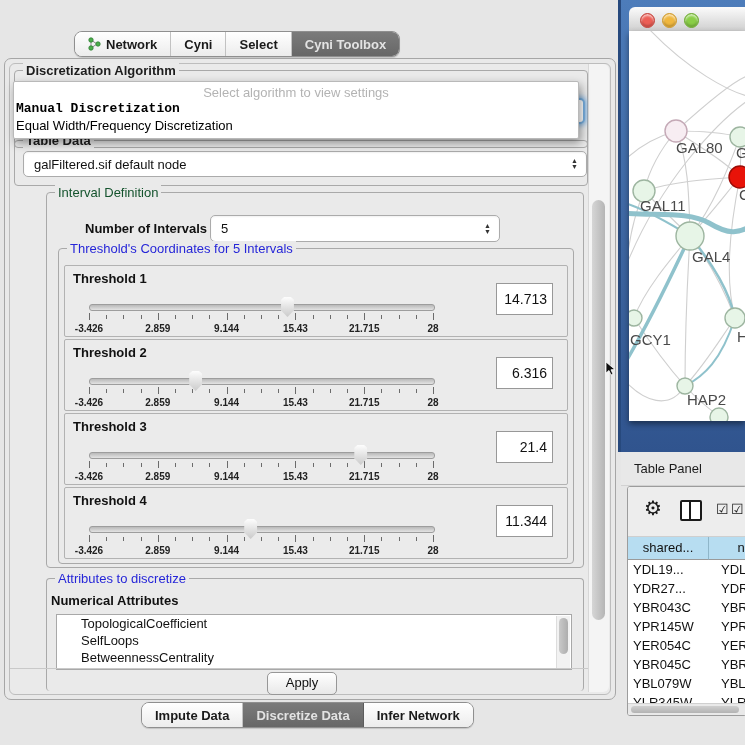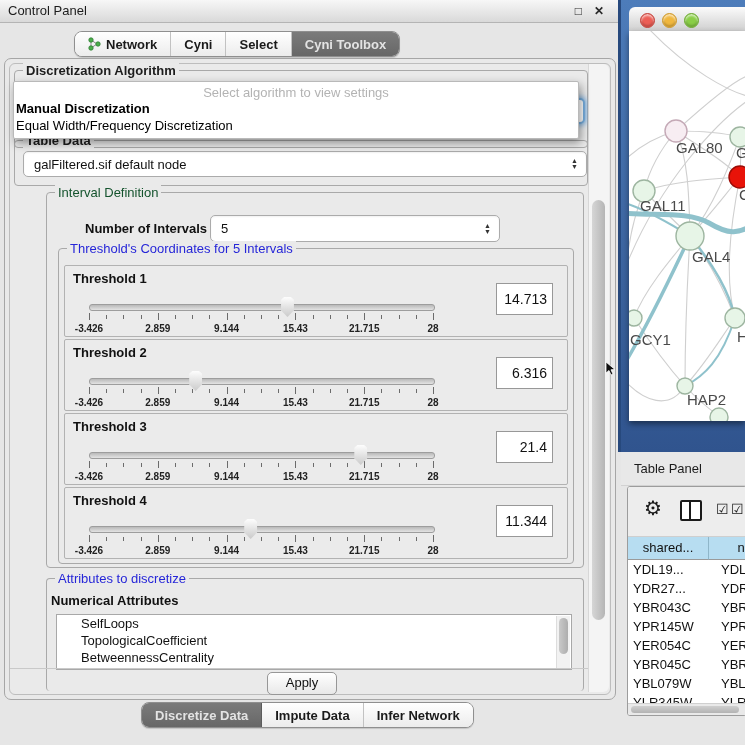--- a/index.html
+++ b/index.html
@@ -32,21 +32,21 @@
 
   
   .combo{position:absolute;background:#fff;border:1px solid #ababab;border-radius:5px;font-size:13px;color:#111;display:flex;align-items:center;padding-left:10px;box-shadow:inset 0 1px 2px rgba(0,0,0,.06);}
   .combo .arrows{position:absolute;right:8px;top:0;height:100%;display:flex;flex-direction:column;justify-content:center;line-height:6px;font-size:7px;color:#333;}
   .combo.focus{border:2px solid #78aede;box-shadow:0 0 5px 2px rgba(110,170,225,.8);}
 
   
   .popup{left:13px;top:81px;width:564px;height:56px;background:#fff;border:1px solid #b9b9b9;border-radius:2px;box-shadow:2px 4px 10px rgba(0,0,0,.4);z-index:40;}
   .popup .hint{position:absolute;left:0;right:0;top:3px;text-align:center;color:#b3b3b3;font-size:13px;}
   .popup .opt{position:absolute;left:2px;font-size:13px;color:#000;white-space:nowrap;}
-  .popup .opt.b{font-weight:bold;}
+  .popup .opt.b{font-weight:bold;font-family:Liberation Mono, monospace;}
 
   
   .threshold-box{position:absolute;left:64px;width:502px;height:70px;border:1px solid #b2b2b2;background:#ebebeb;border-radius:2px;}
   .th-label{position:absolute;left:8px;top:5px;font-size:13px;font-weight:bold;color:#111;}
   .slider{position:absolute;left:24px;top:30px;width:344px;height:38px;}
   .slider .track{position:absolute;left:0;top:8px;width:100%;height:5px;border-radius:3px;background:linear-gradient(#b9b9b9,#e3e3e3);border:1px solid #9d9d9d;}
   .slider .thumb{position:absolute;top:1px;width:17px;height:20px;transform:translateX(-50%);background:linear-gradient(#fdfdfd,#cacaca);clip-path:polygon(30% 0,70% 0,88% 14%,88% 66%,50% 100%,12% 66%,12% 14%);filter:drop-shadow(0 0 1px #777);}
   .ticks{position:absolute;left:0;top:17px;width:100%;height:9px;}
   .tick{position:absolute;top:2px;width:1px;height:4px;background:#6b6b6b;}
   .tick.major{height:7px;top:0;}
@@ -92,25 +92,20 @@
   .tp-hscroll{position:absolute;left:0;top:216px;width:100%;height:11px;background:#e9e9e9;border-top:1px solid #d0d0d0;}
   .tp-hscroll .hthumb{position:absolute;left:3px;top:2px;width:108px;height:7px;border-radius:4px;background:linear-gradient(#cfcfcf,#b3b3b3);}
 
   .cursor{left:605px;top:362px;width:12px;height:14px;z-index:60;}
 </style>
 </head>
 <body>
 
 <div class="screen">
 
-  <div class="abs titlebar">
-    <span class="title">Control Panel</span>
-    <span class="win-icon" style="right:36px;">□</span>
-    <span class="win-icon" style="right:14px;font-weight:bold;">✕</span>
-  </div>
 
   <div class="abs seg toptabs">
     <div class="tab">
       <svg width="13" height="14" viewBox="0 0 13 14">
         <line x1="3" y1="3" x2="9" y2="7" stroke="#8a8a8a" stroke-width="1"></line>
         <line x1="3" y1="11" x2="9" y2="7" stroke="#8a8a8a" stroke-width="1"></line>
         <line x1="3" y1="3" x2="3" y2="11" stroke="#8a8a8a" stroke-width="1"></line>
         <circle cx="3" cy="3" r="2.2" fill="#4cae4c" stroke="#2e7d32" stroke-width=".8"></circle>
         <circle cx="3" cy="11" r="2.2" fill="#4cae4c" stroke="#2e7d32" stroke-width=".8"></circle>
         <circle cx="10" cy="7" r="2.2" fill="#4cae4c" stroke="#2e7d32" stroke-width=".8"></circle>
@@ -325,44 +320,44 @@
       </div>
       <div class="th-value">11.344</div>
     </div>
 
   <div class="groupbox" style="left:46px;top:578px;width:536px;height:112px;border-bottom:none;">
     <span class="group-title t-blue">Attributes to discretize</span>
     <div style="position:absolute;left:4px;top:14px;font-size:13px;font-weight:bold;color:#111;">Numerical Attributes</div>
   </div>
   <div class="abs listbox">
 
+      <div class="li">TopologicalCoefficient</div>
+
       <div class="li">SelfLoops</div>
-
-      <div class="li">TopologicalCoefficient</div>
 
       <div class="li">BetweennessCentrality</div>
 
     <div class="list-scroll">
         <div class="lthumb"></div>
       </div>
   </div>
 
   <div class="abs apply-divider"></div>
   <div class="abs apply-btn">Apply</div>
 
   <div class="abs vscroll">
     <div class="vthumb"></div>
   </div>
 
   <div class="abs seg bottomtabs">
+    <div class="tab">
+        <span>Impute Data</span>
+      </div>
     <div class="tab selected">
         <span>Discretize Data</span>
-      </div>
-    <div class="tab">
-        <span>Impute Data</span>
       </div>
     <div class="tab">
         <span>Infer Network</span>
       </div>
   </div>
 
   <div class="abs net-frame"></div>
   <div class="abs traffic-bar">
     <div class="light" style="left:11px;background:#ec5f56;border:1px solid #c2453e;"></div>
     <div class="light" style="left:33px;background:#f0b73e;border:1px solid #cd9a31;"></div>

